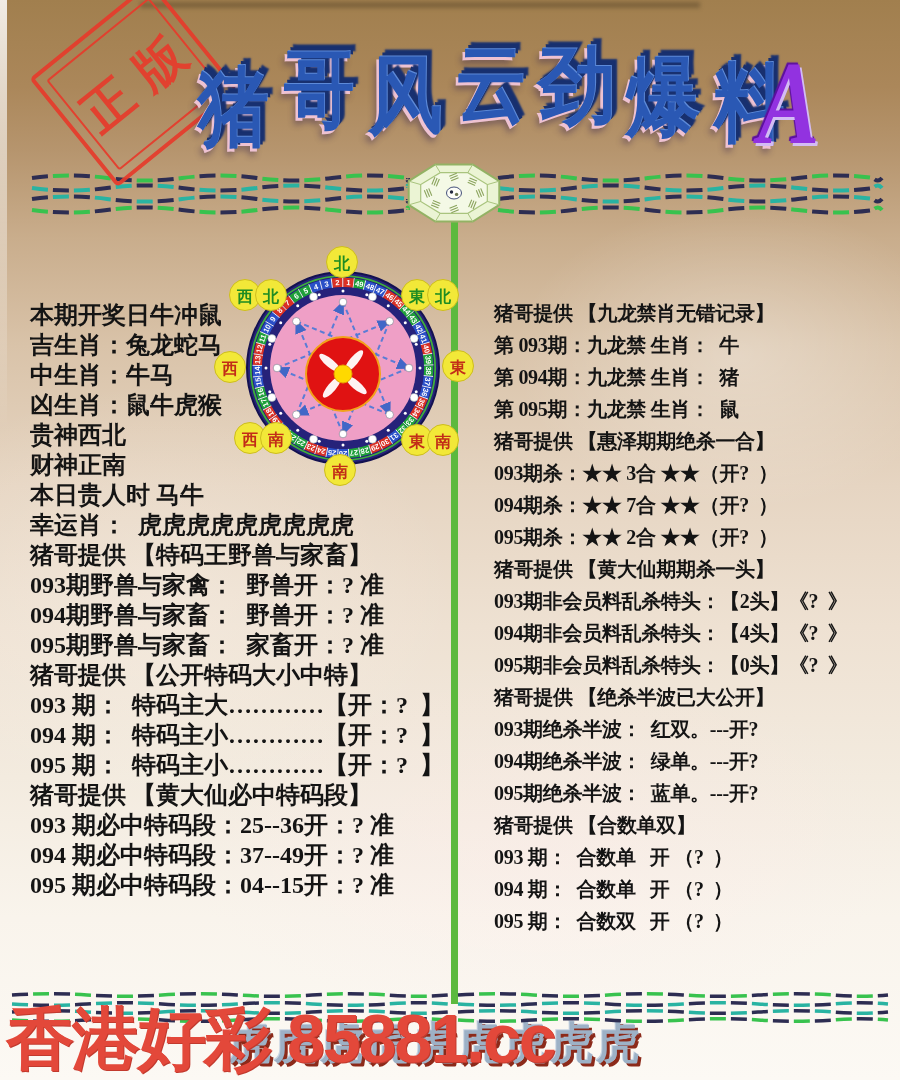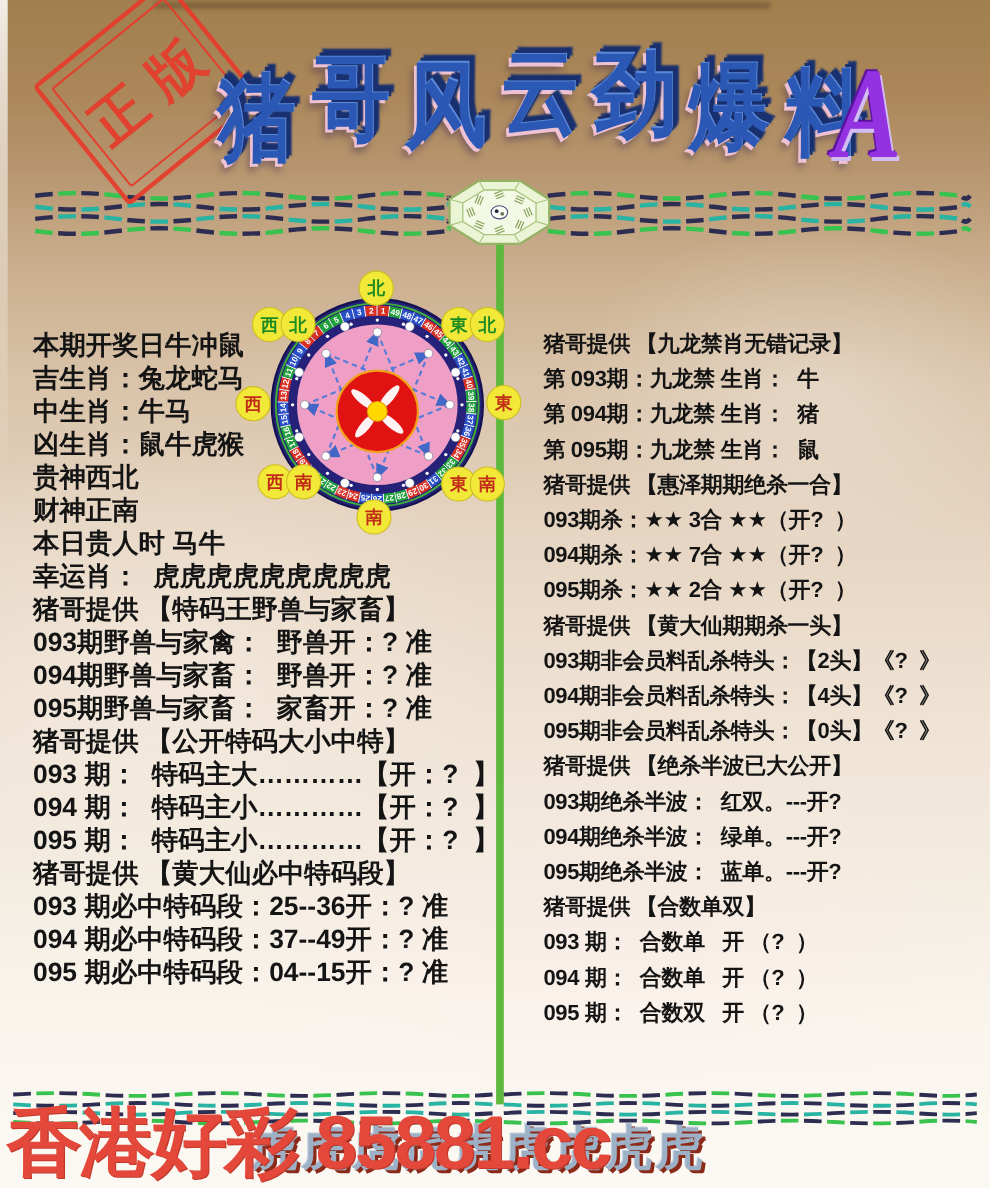--- a/index.html
+++ b/index.html
@@ -36,21 +36,21 @@
 
   .orn{position:absolute;left:0;z-index:2;}
   #orn-top{top:166px;}
   #orn-bottom{top:986px;z-index:5;}
   .divider{position:absolute;left:451px;top:210px;width:7px;height:794px;
     background:#5cb93e;z-index:2;}
   #emblem{position:absolute;left:403px;top:160px;z-index:3;}
   #wheel{position:absolute;left:208px;top:232px;z-index:2;}
 
   .col{position:absolute;white-space:pre;color:#141414;font-weight:700;z-index:3;}
-  .col .line{display:block;}
+  .col .line{display:block;font-family:Liberation Serif, serif;}
   #col-left{left:30px;top:300px;font-size:24px;line-height:30px;}
   #col-right{left:494px;top:297px;font-size:20px;line-height:32px;letter-spacing:-.3px;}
 
   .issuer{position:absolute;left:228px;top:1014px;font-size:44px;font-weight:700;
     color:#9db1c6;letter-spacing:2px;white-space:nowrap;z-index:4;
     text-shadow:3px 3px 0 #8c2a1a,-1px -1px 0 #c8d4e2;}
   .watermark{position:absolute;left:6px;top:994px;font-size:68px;font-weight:900;
     color:#e3483a;letter-spacing:-2px;white-space:nowrap;z-index:6;
     text-shadow:1px 1px 0 #c23a2e;}
 </style>

